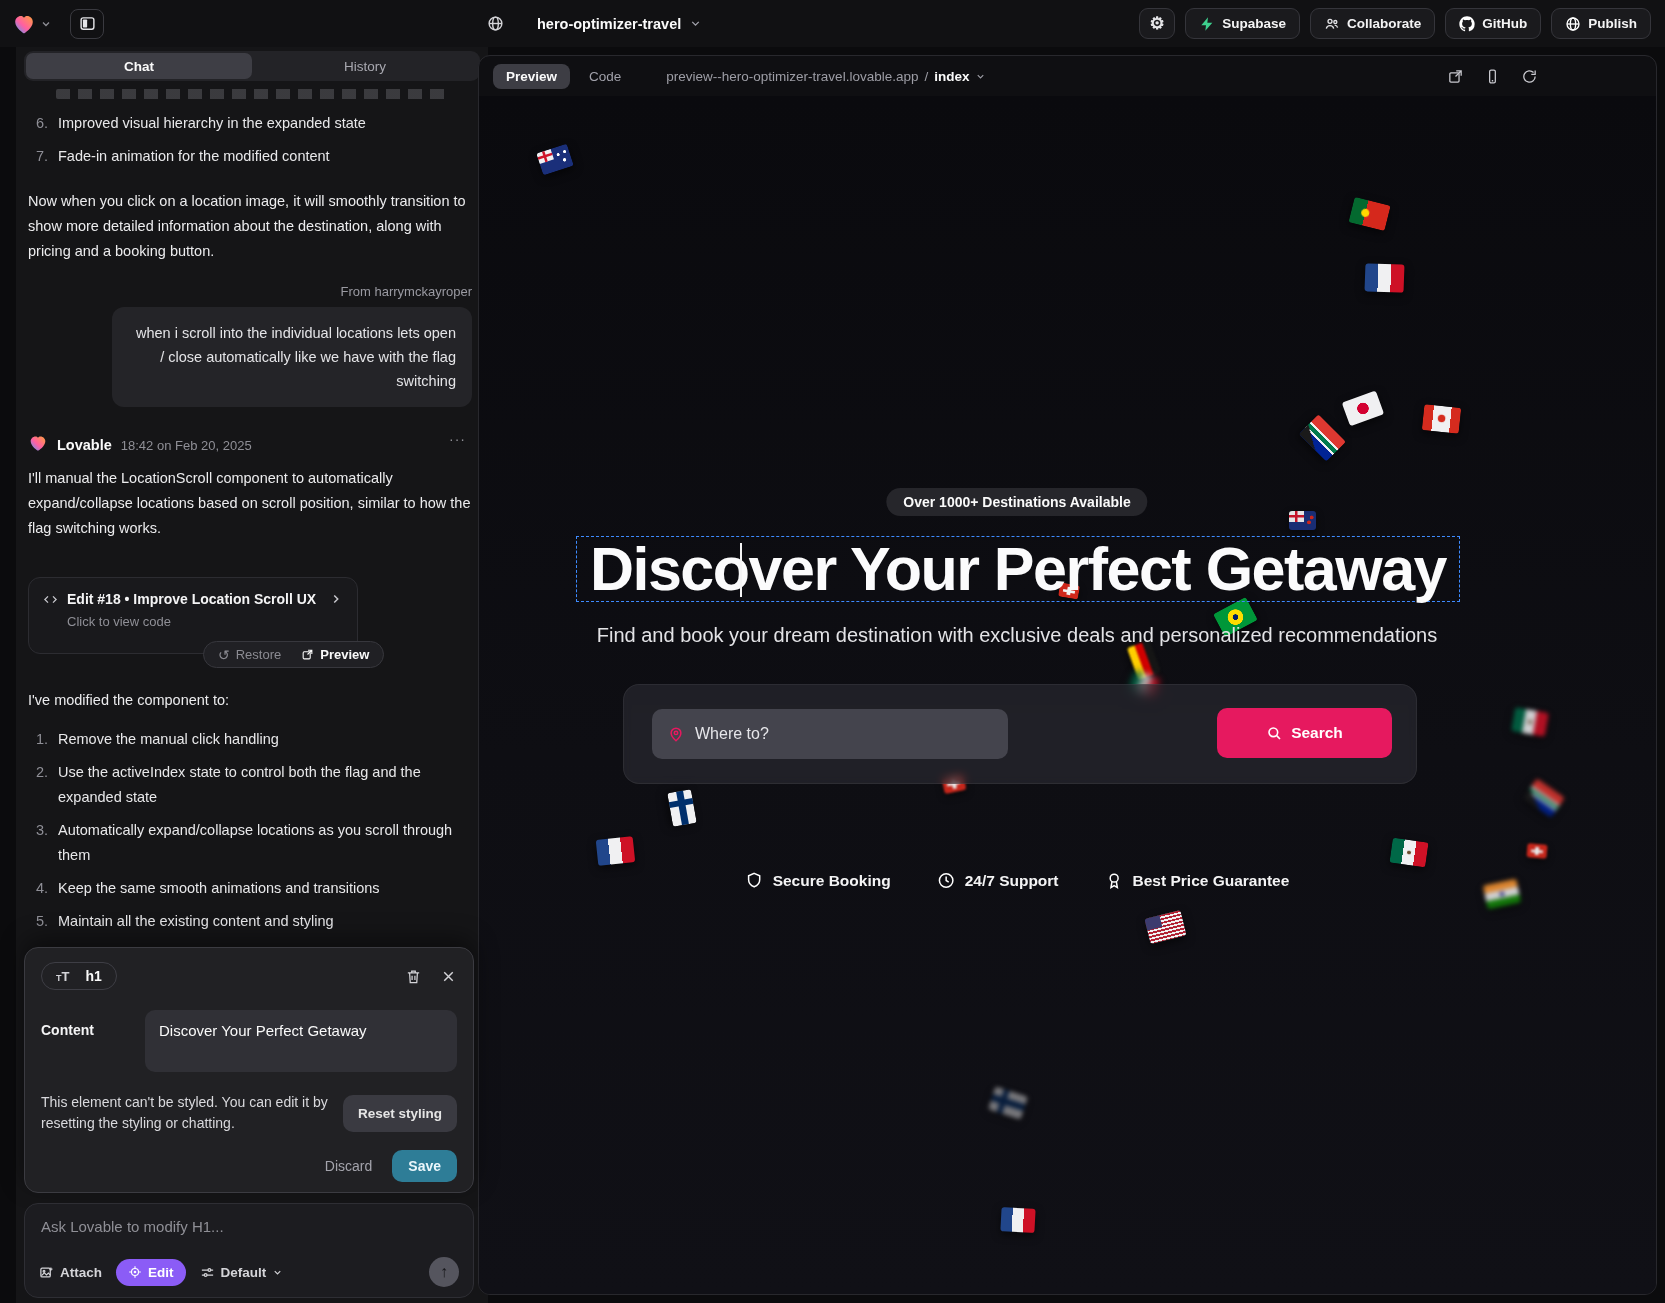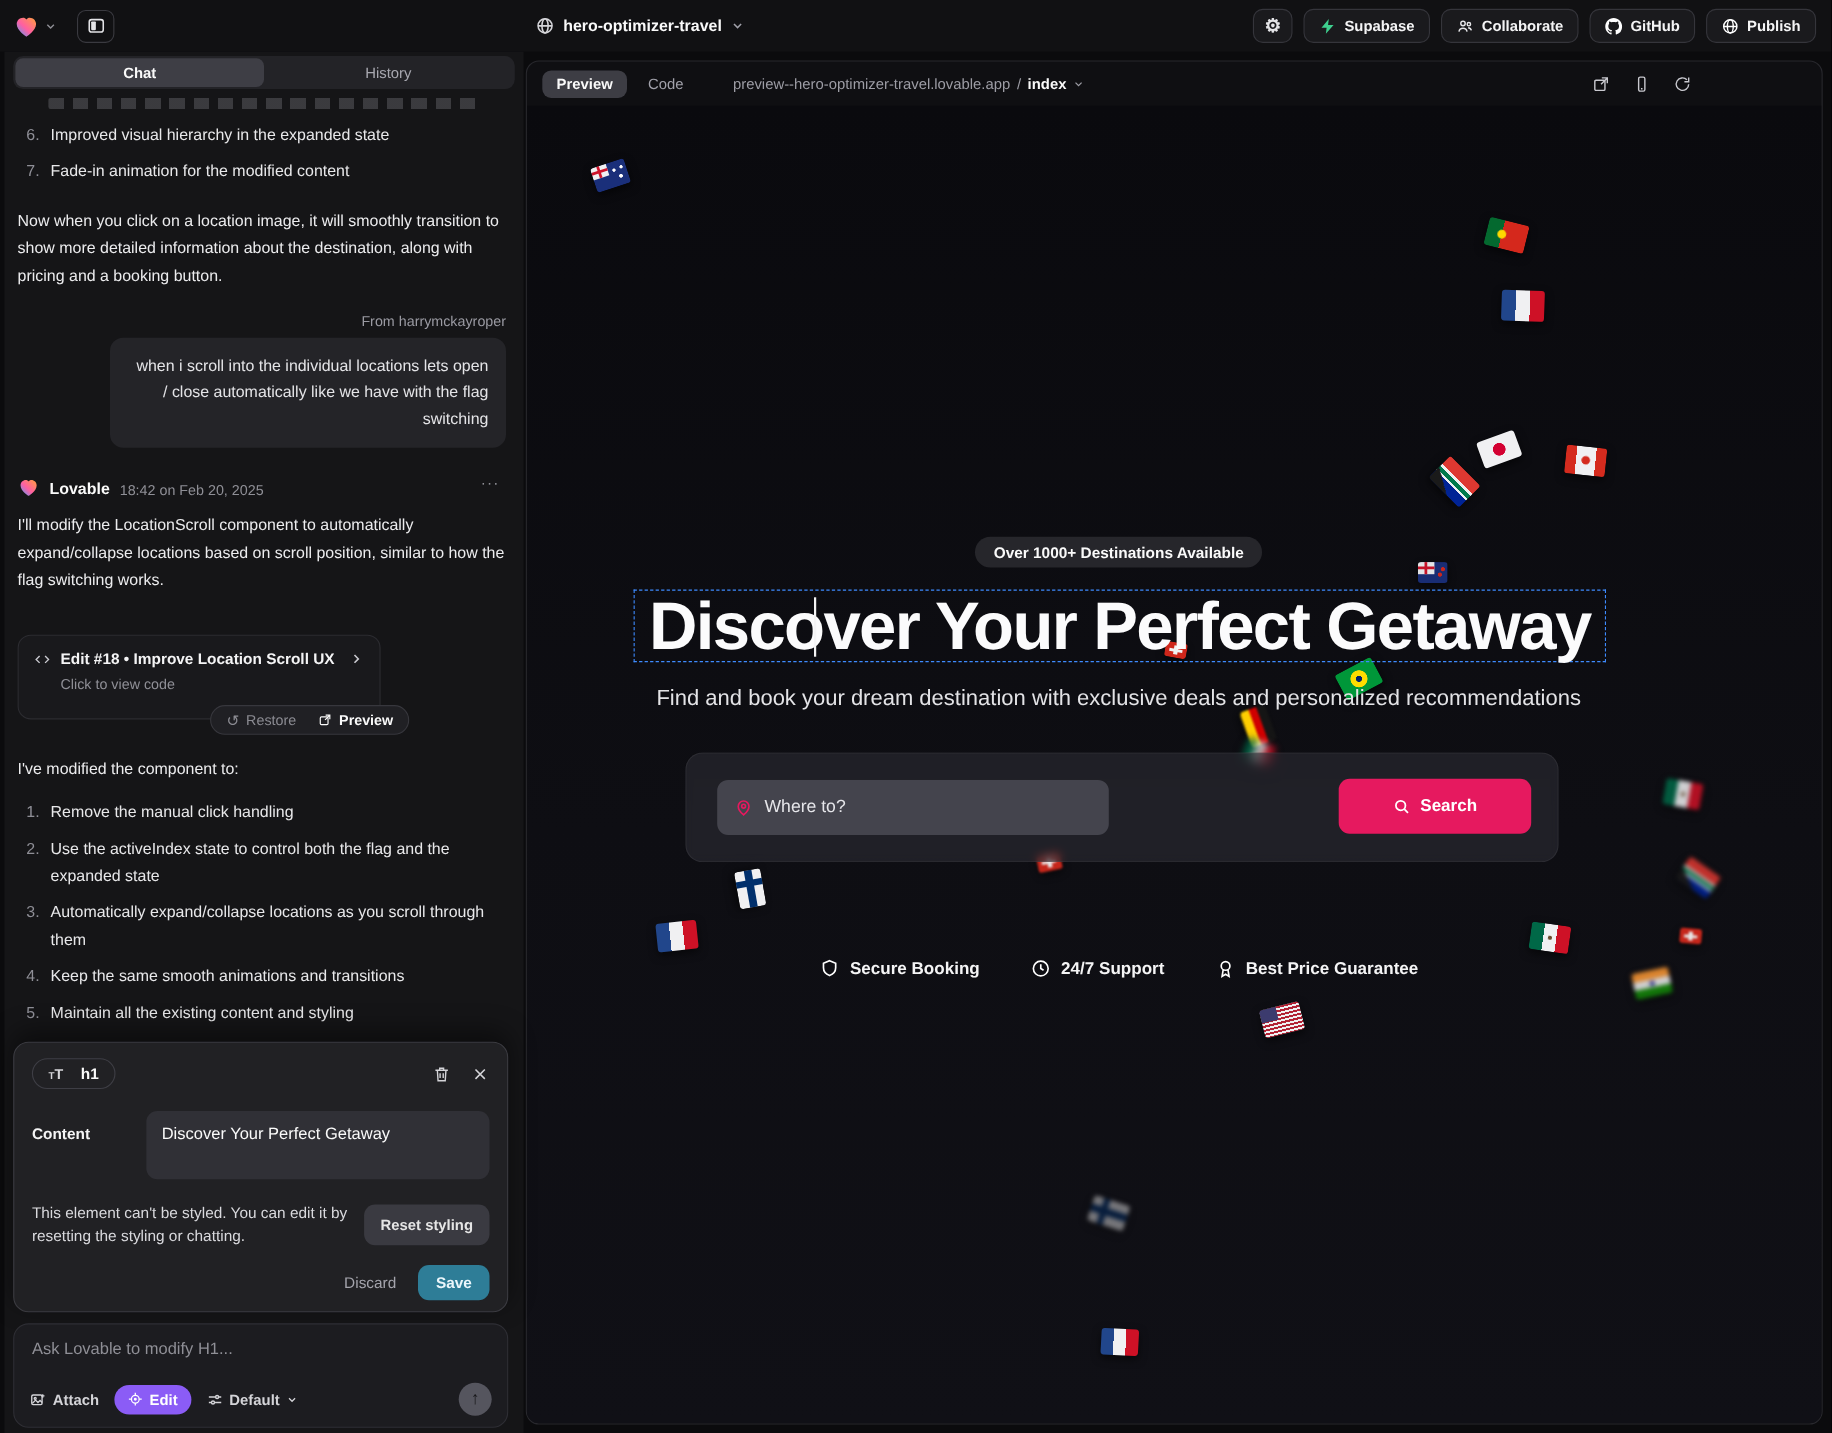--- a/index.html
+++ b/index.html
@@ -8,29 +8,29 @@
   .app { position:relative; width:1665px; height:1303px; background:#0b0b0d; overflow:hidden; color:#e4e4e7; }
 
   
   .topbar { position:absolute; left:0; top:0; right:0; height:47px; background:#111113; display:flex; align-items:center; }
   .logo-wrap { display:flex; align-items:center; gap:4px; margin-left:12px; }
   .logo-heart { width:24px; height:24px; }
   .tiny-chev { width:12px; height:12px; color:#8f8f96; }
   .panel-toggle { margin-left:18px; width:34px; height:30px; border:1px solid #3a3a40; border-radius:8px; background:transparent; display:flex; align-items:center; justify-content:center; cursor:pointer; }
   .project { position:absolute; left:487px; top:0; height:47px; display:flex; align-items:center; gap:8px; cursor:pointer; }
   .project .globe { width:17px; height:17px; color:#d4d4d8; }
-  .project-name { font-size:14.5px; font-weight:700; color:#fafafa; }
+  .project-name { font-size:14.5px; font-weight:700; color:#fafafa;margin-left:25px; }
   .project .chev { width:13px; height:13px; color:#a1a1aa; }
   .topbar-right { position:absolute; right:14px; top:8px; display:flex; gap:10px; }
   .tbtn { height:31px; background:#1a1a1d; border:1px solid #35353b; border-radius:9px; color:#f4f4f5; font-size:13.5px; font-weight:600; display:flex; align-items:center; gap:7px; padding:0 13px; cursor:pointer; font-family:inherit; }
   .tbtn.icon-only { width:36px; padding:0; justify-content:center; font-size:17px; color:#e4e4e7; }
   .tbtn svg { width:16px; height:16px; }
 
   
-  .sidebar { position:absolute; left:4px; top:47px; width:472px; bottom:0; background:#151517; }
+  .sidebar { position:absolute; left:16px; top:47px; width:472px; bottom:0; background:#151517; }
   .tabs { margin:4px 8px 0 8px; height:30px; background:#232327; border-radius:9px; display:flex; padding:2px; }
   .tab { flex:1; border-radius:7px; display:flex; align-items:center; justify-content:center; font-size:13.5px; color:#a8a8b0; cursor:pointer; }
   .tab.active { background:#3e3e45; color:#fafafa; font-weight:600; }
   .chat-scroll { position:absolute; left:0; right:0; top:36px; bottom:0; overflow:hidden; padding:0 16px 0 12px; }
   .clipped-row { height:10px; margin:6px 20px 0 28px; overflow:hidden; opacity:.28;
      background:repeating-linear-gradient(90deg,#9b9ba3 0 14px, transparent 14px 22px); border-radius:2px; }
   .olrow { display:flex; gap:10px; margin:8px 0; font-size:14.5px; line-height:25px; color:#e8e8ea; }
   .olrow .num { color:#8f8f97; min-width:20px; text-align:right; flex:none; }
   .para { font-size:14.5px; line-height:25px; color:#ececee; margin-top:20px; }
   .from-label { text-align:right; font-size:13px; color:#9a9aa2; margin-top:20px; }
@@ -241,21 +241,21 @@
 
       <div class="assistant-row">
         <svg class="logo-heart" viewBox="0 0 24 24">
             <path fill="url(#lg)" d="M12 21.3C11.6 21.3 3.2 15.9 3.2 9.9 3.2 6.7 5.8 4.1 9 4.1c1.2 0 2.3.6 3 1.6.7-1 1.8-1.6 3-1.6 3.2 0 5.8 2.6 5.8 5.8 0 6-8.4 11.4-8.8 11.4Z"></path>
           </svg>
         <span class="assistant-name">Lovable</span>
         <span class="assistant-time">18:42 on Feb 20, 2025</span>
         <span class="more-dots">···</span>
       </div>
 
-      <p class="para" style="margin-top:13px;">I'll modify the LocationScroll component to automatically expand/collapse locations based on scroll position, similar to how the flag switching works.</p>
+      <p class="para" style="margin-top:13px;">I'll manual the LocationScroll component to automatically expand/collapse locations based on scroll position, similar to how the flag switching works.</p>
 
       <div class="edit-card">
         <div class="edit-card-top">
           <svg viewBox="0 0 24 24" fill="none" stroke="currentColor" stroke-width="2">
               <path d="M8 7l-5 5 5 5M16 7l5 5-5 5"></path>
             </svg>
           <span class="edit-card-title">Edit #18 • Improve Location Scroll UX</span>
           <svg class="chev-r" viewBox="0 0 24 24" fill="none" stroke="currentColor" stroke-width="2.5">
               <path d="M9 6l6 6-6 6"></path>
             </svg>

